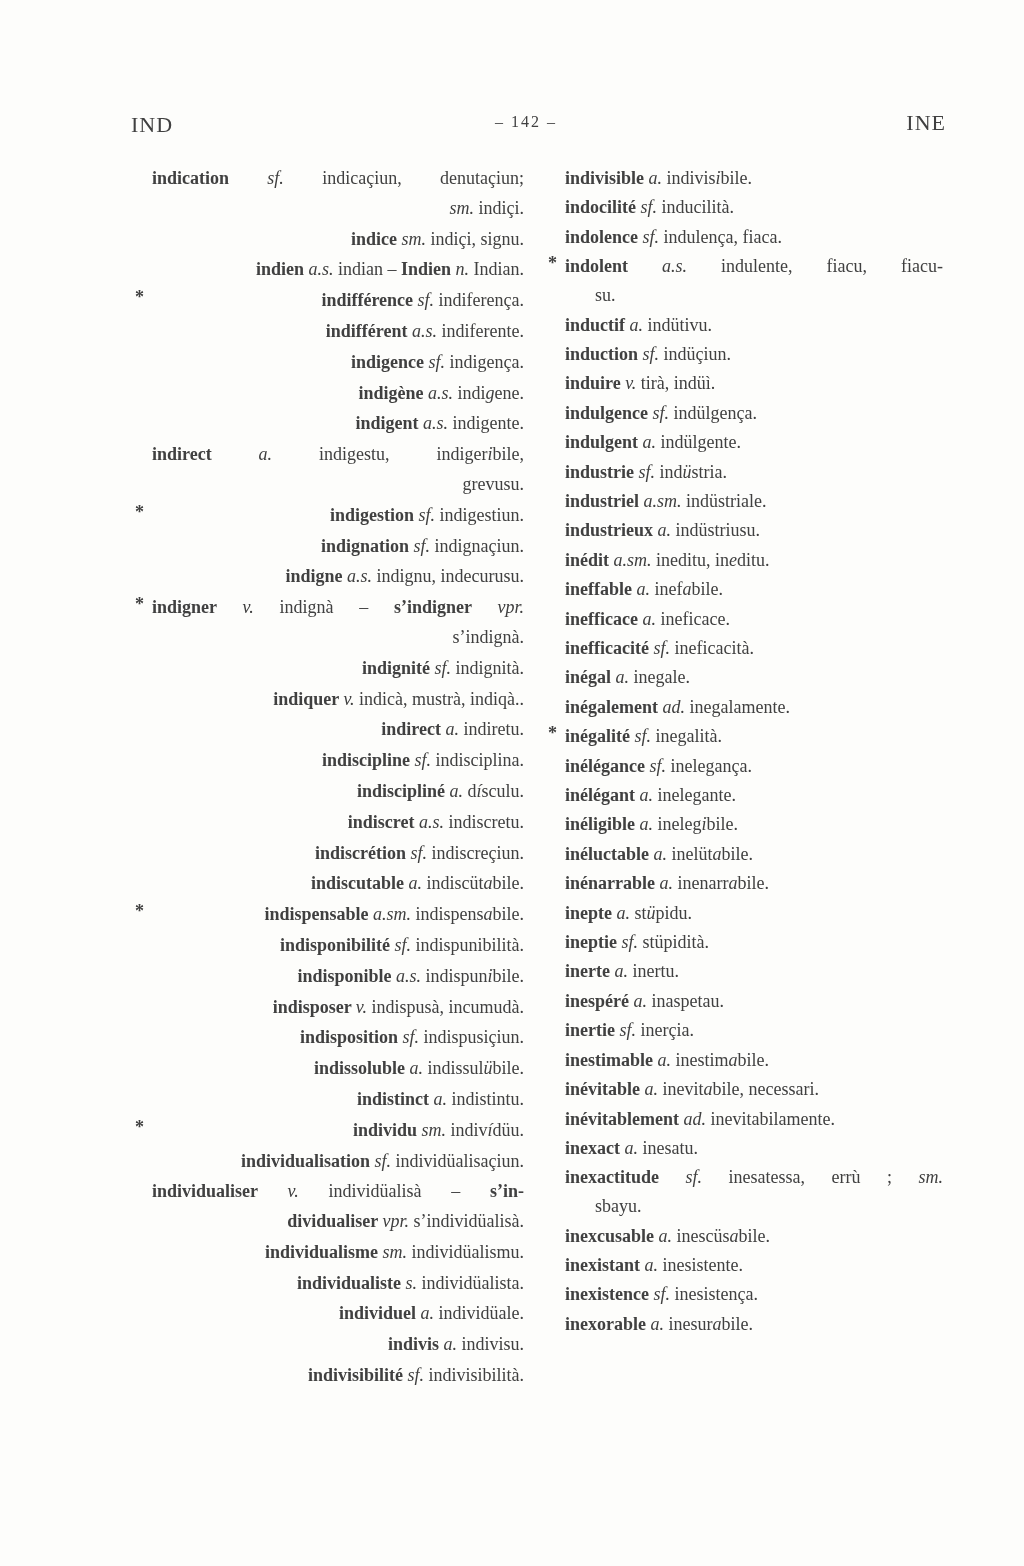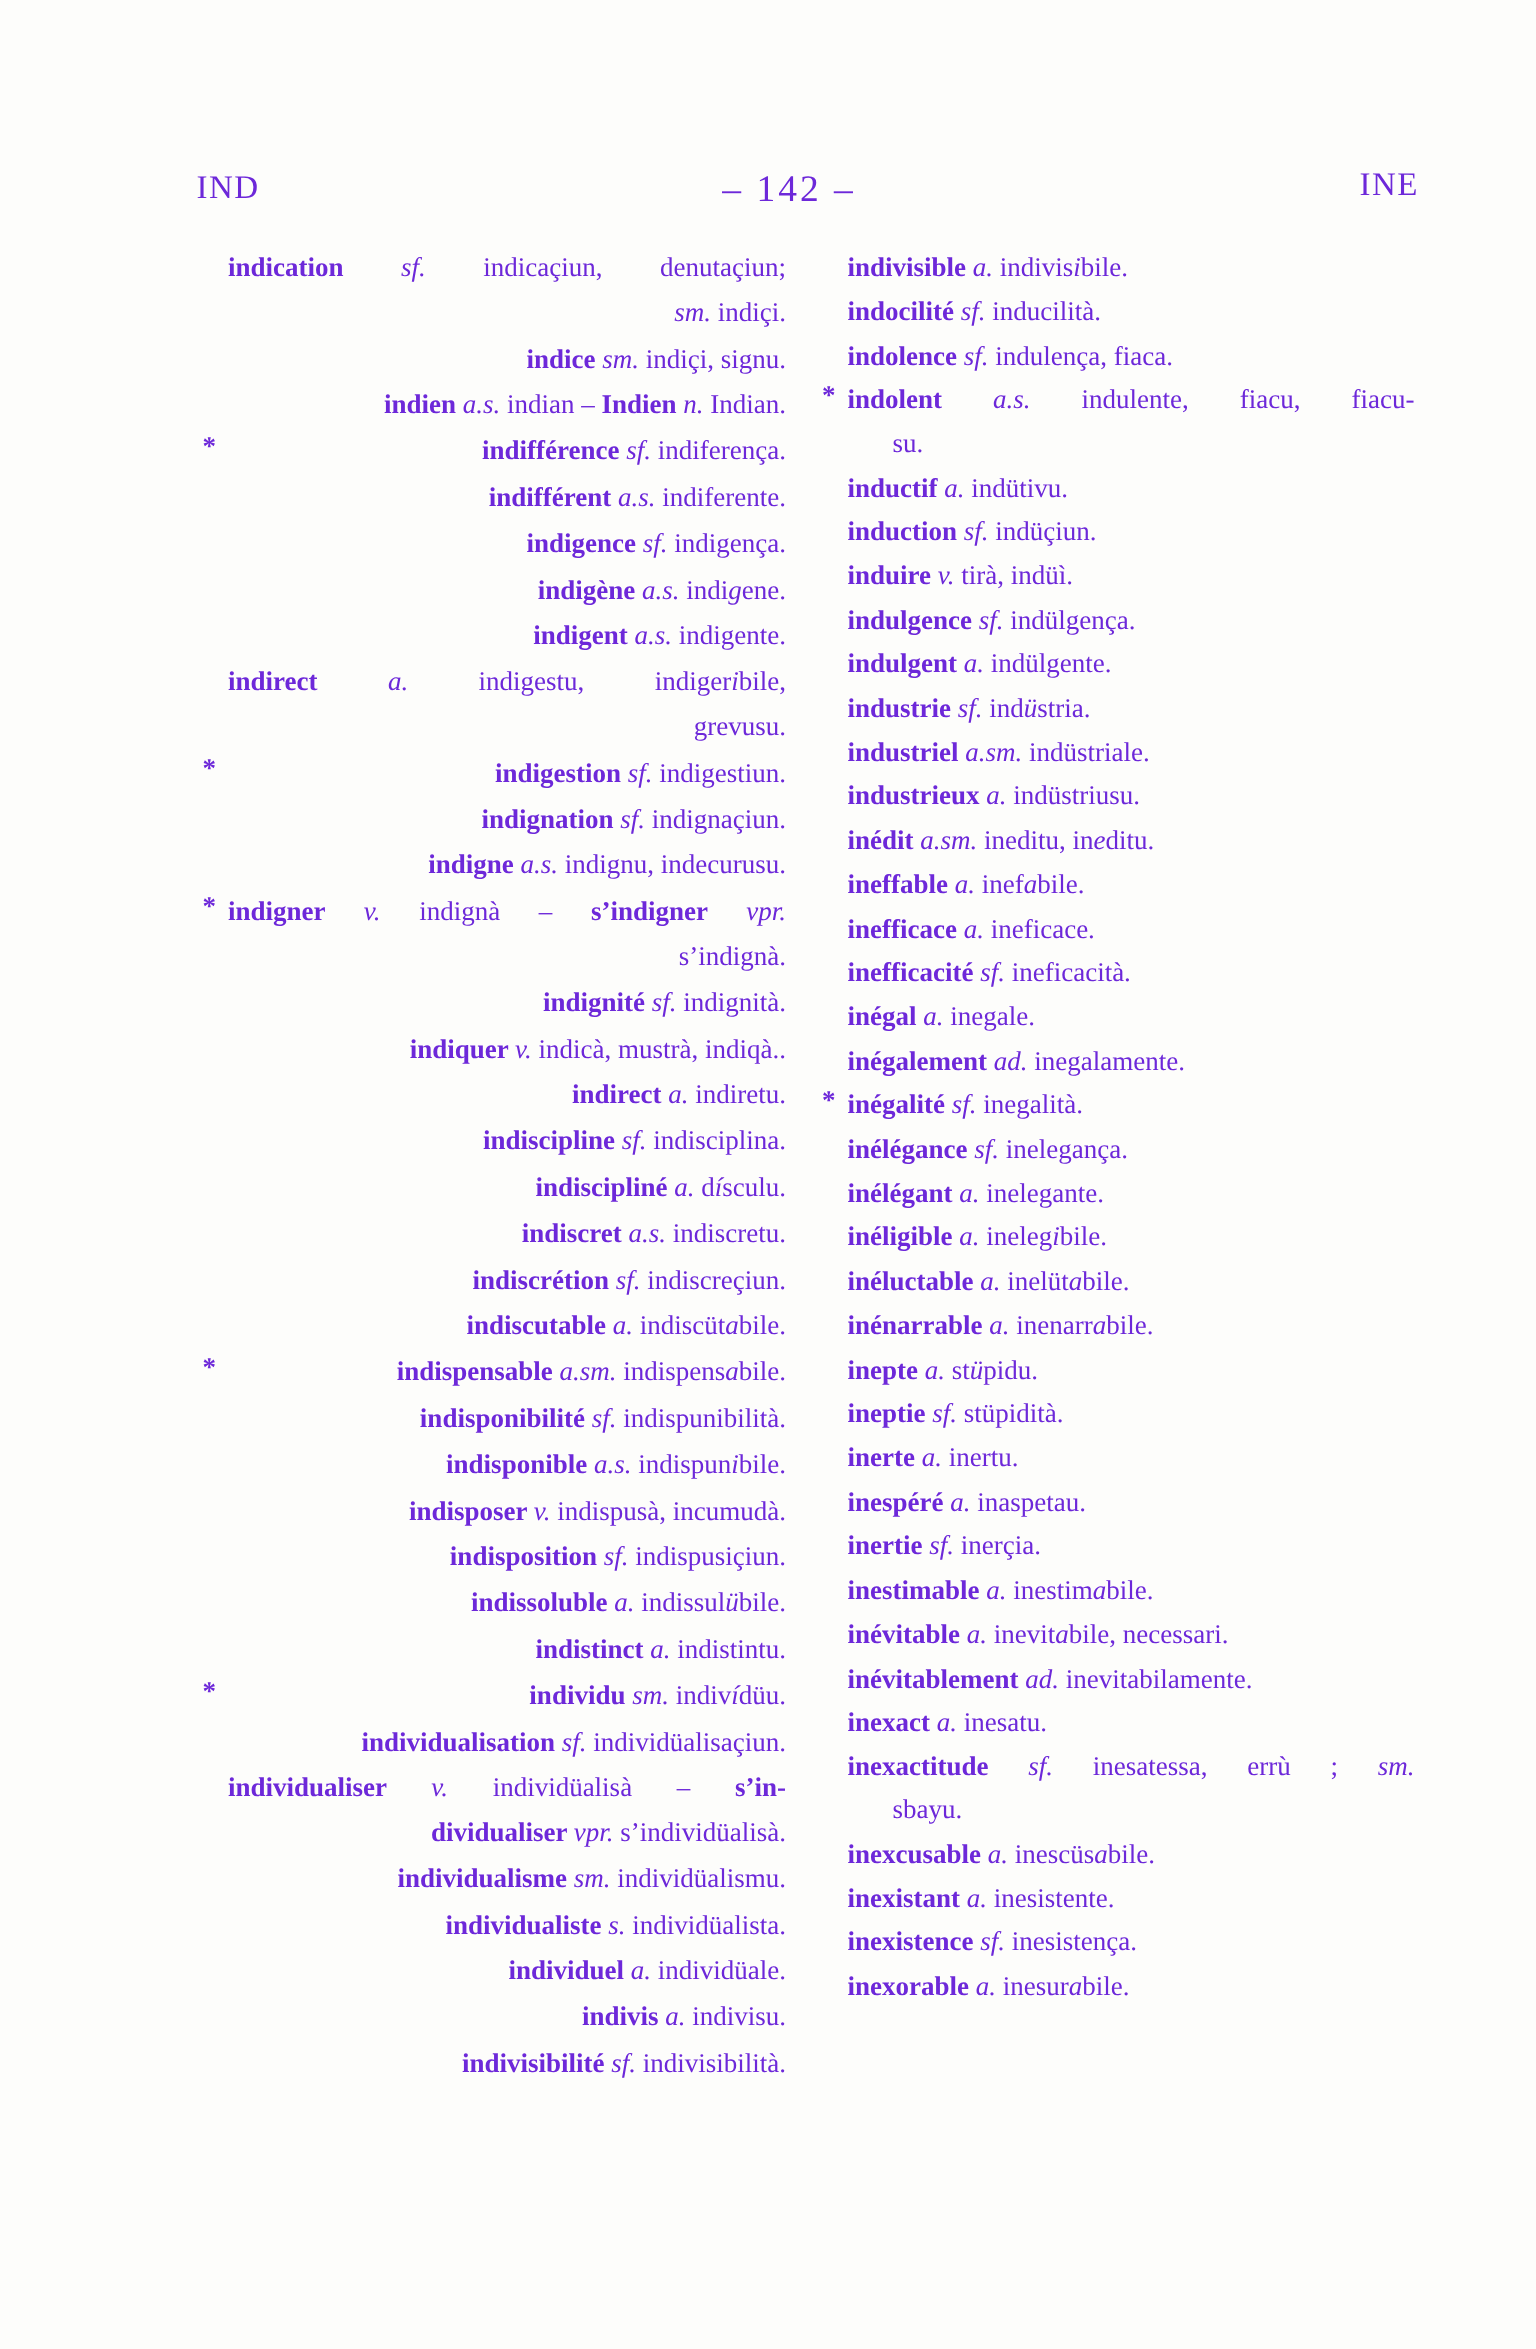--- a/index.html
+++ b/index.html
@@ -1,25 +1,25 @@
 <!DOCTYPE html>
 <html><head>
 <meta charset="utf-8">
 <style>
   html,body{margin:0;padding:0;background:#fdfdfb;}
   .page{
     position:relative;
     width:1024px;height:1566px;
     background:#fdfdfb;
     font-family:"Liberation Serif", serif;
-    color:#6d28d9;
+    color:#404040;
     overflow:hidden;
   }
   .hdr-left{position:absolute;left:131px;top:112px;font-size:22px;letter-spacing:1px;}
-  .hdr-page{position:absolute;left:446px;top:113px;width:160px;text-align:center;font-size:25px;letter-spacing:2px;}
+  .hdr-page{position:absolute;left:446px;top:113px;width:160px;text-align:center;font-size:16px;letter-spacing:2px;}
   .hdr-right{position:absolute;left:880px;top:110px;width:66px;text-align:right;font-size:22px;letter-spacing:1px;}
   .col{position:absolute;top:164px;font-size:18px;}
   .col-left{left:152px;width:372px;}
   .col-right{left:565px;width:378px;}
   .entry{position:relative;}
   .col-left .entry{margin-bottom:1px;}
   .col-right .entry{margin-bottom:0.5px;}
   .line{text-align:left;}
   .col-left .line{line-height:29.8px;text-align:right;}
   .col-right .line{line-height:28.9px;}

